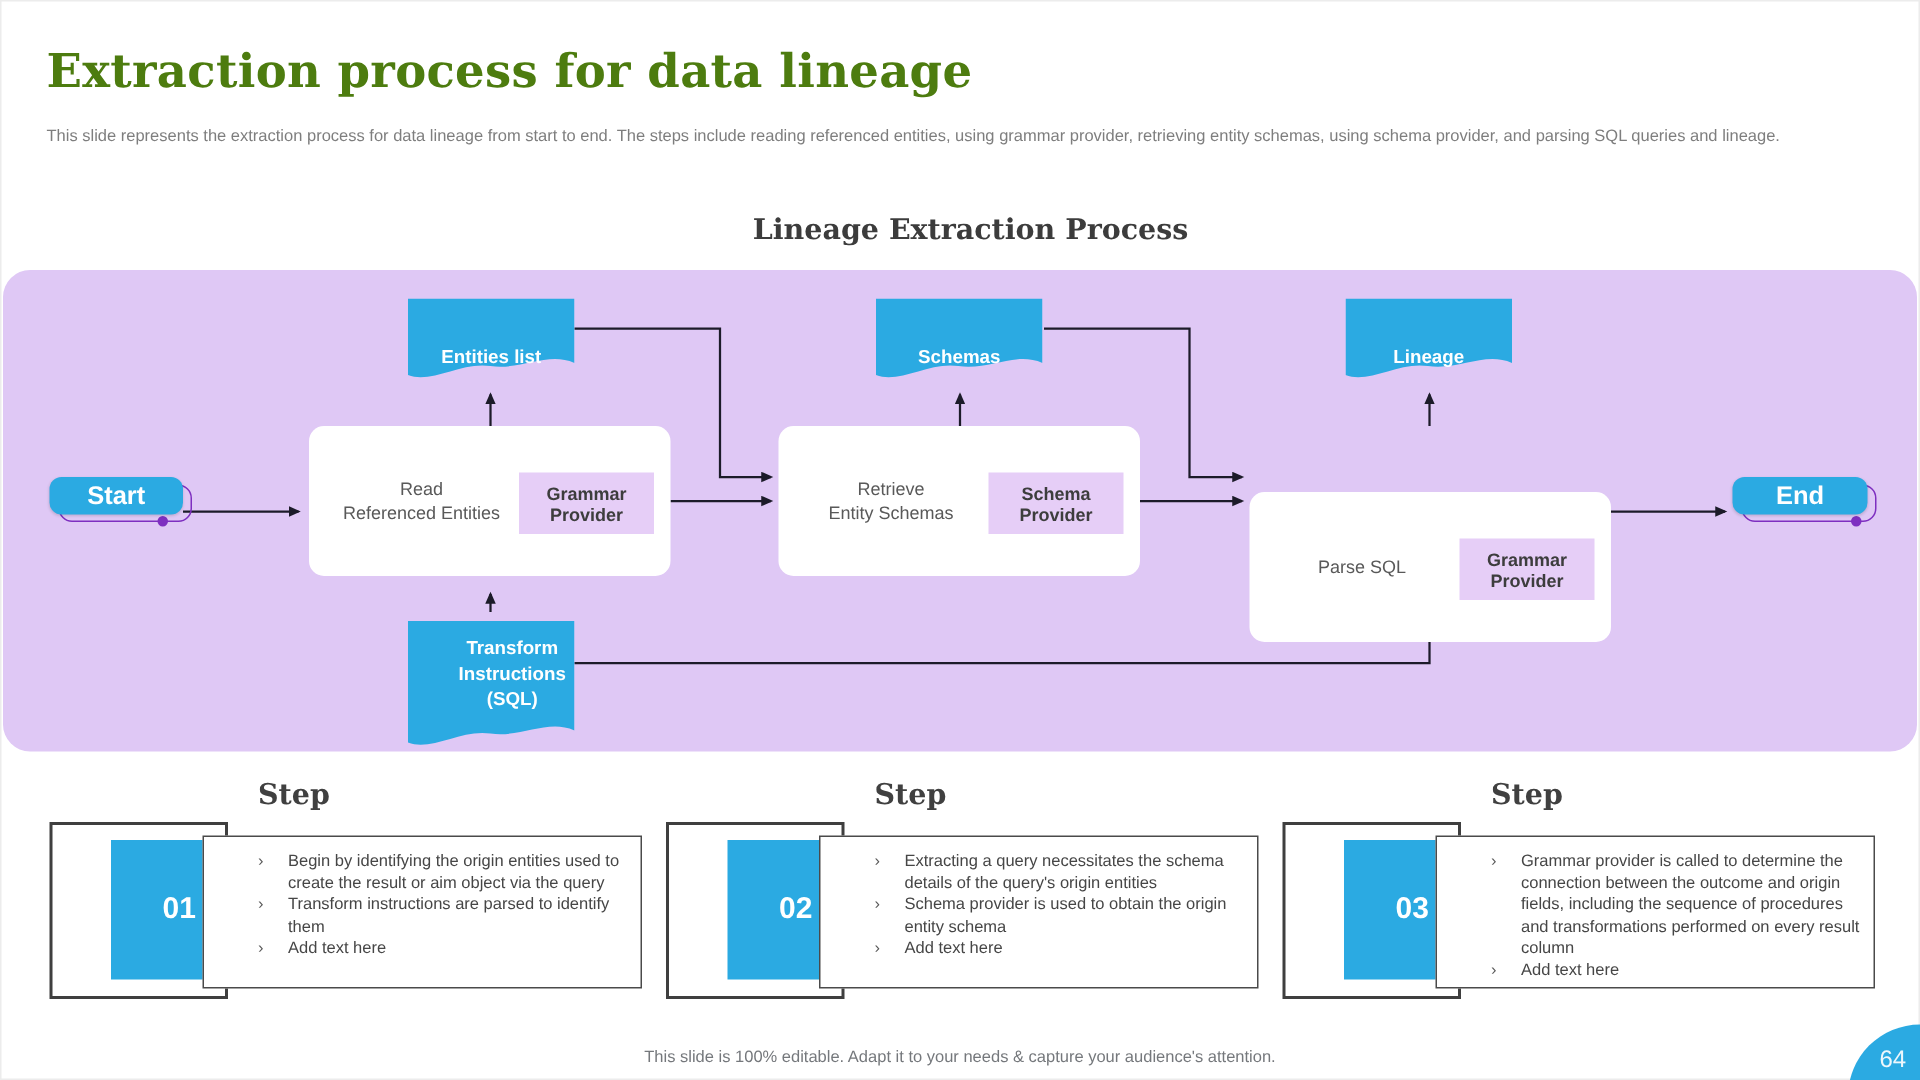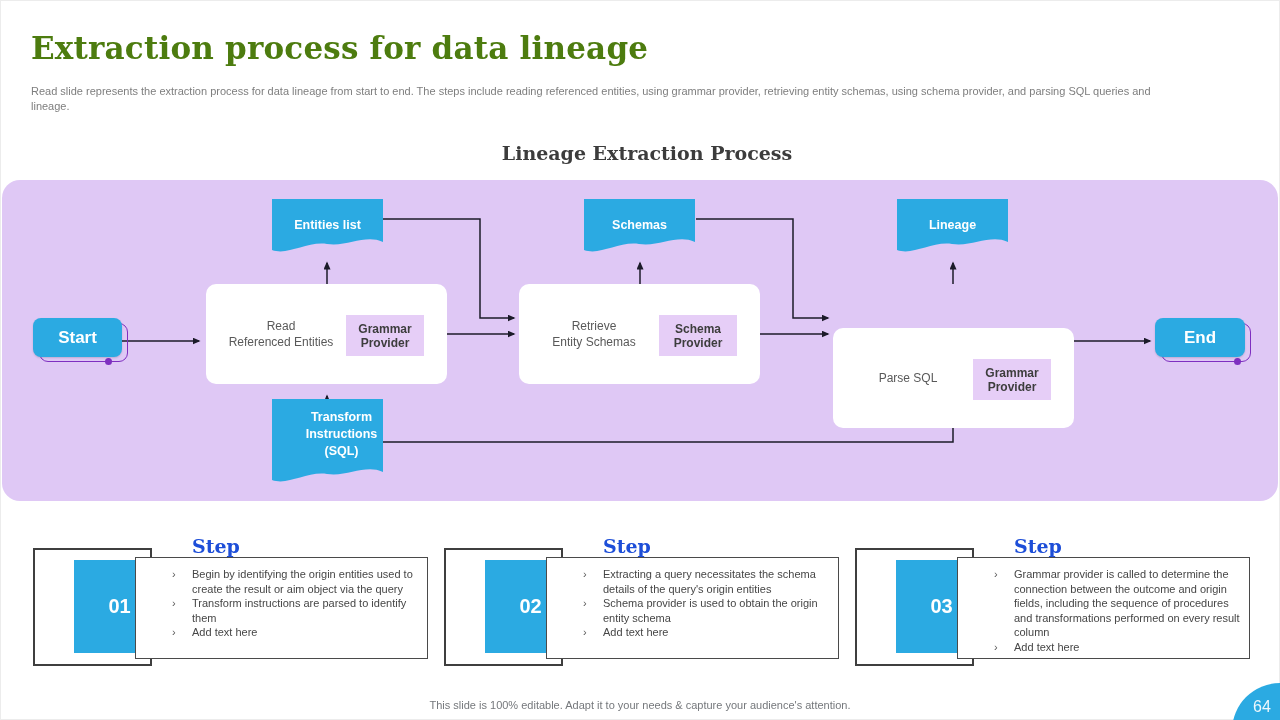--- a/index.html
+++ b/index.html
@@ -32,21 +32,21 @@
     font-weight:bold;font-size:19px;color:#3c3c3c;
   }
 
   .panel{
     position:absolute;left:2px;top:180px;width:1276px;height:321px;
     background:var(--panel-purple);border-radius:18px;
   }
   .connectors{position:absolute;left:0;top:0;width:1276px;height:321px;}
 
   
-  .pill{position:absolute;width:89px;height:39px;}
+  .pill{position:absolute;width:89px;height:25px;}
   .pill .outline{
     position:absolute;left:6px;top:5px;width:100%;height:100%;
     border:1.6px solid var(--outline-purple);border-radius:9px;
   }
   .pill .dot{
     position:absolute;width:7px;height:7px;border-radius:50%;
     background:var(--outline-purple);right:10px;bottom:-8px;
   }
   .pill .face{
     position:absolute;inset:0;background:var(--accent-blue);border-radius:8px;
@@ -59,45 +59,45 @@
   .card{
     position:absolute;top:104px;width:241px;height:100px;
     background:#ffffff;border-radius:10px;
   }
   .card-label{
     position:absolute;left:12px;top:0;width:126px;height:100%;
     display:flex;align-items:center;justify-content:center;text-align:center;
     font-size:12px;line-height:16px;color:#595959;white-space:pre-line;
   }
   .provider{
-    position:absolute;left:140px;top:31px;width:78px;height:41px;
+    position:absolute;left:140px;top:31px;width:90px;height:41px;
     background:var(--provider-purple);
     display:flex;align-items:center;justify-content:center;text-align:center;
     font-size:12px;line-height:14px;font-weight:bold;color:#3d3d3d;
   }
 
   
   .flag{position:absolute;width:111px;}
   .flag svg{position:absolute;inset:0;width:100%;height:100%;}
   .flag span{
     position:relative;display:block;text-align:center;
     color:#fff;font-weight:bold;font-size:12.5px;line-height:17px;
     white-space:pre-line;
   }
   .flag.small{height:58px;}
-  .flag.small span{padding-top:18px;}
+  .flag.small span{padding-top:31px;}
   .flag.tall{height:90px;}
   .flag.tall span{padding-top:10px;}
 
   
   .step{position:absolute;top:519px;width:396px;height:150px;}
   .step-heading{
-    position:absolute;left:139px;top:16px;
+    position:absolute;left:139px;top:0;
     font-family:"DejaVu Serif","Liberation Serif",serif;
-    font-weight:bold;font-size:19px;color:#1d4ed8;margin-left:20px;
+    font-weight:bold;font-size:19px;color:#404040;
   }
   .step-frame{
     position:absolute;left:0;top:29px;width:119px;height:118px;
     background:#fff;border:2px solid #3f3f3f;
   }
   .step-num{
     position:absolute;left:13px;top:41px;width:91px;height:93px;
     background:var(--accent-blue);
     display:flex;align-items:center;justify-content:center;
     color:#fff;font-weight:bold;font-size:20px;margin-left:28px;
@@ -122,21 +122,21 @@
     border-radius:50%;background:var(--accent-blue);
   }
   .page-badge span{
     position:absolute;left:21px;top:15px;color:#eef7fc;font-size:16px;
   }
 </style>
 </head>
 <body>
 
 <h1 class="slide-title">Extraction process for data lineage</h1>
-<p class="slide-subtitle">Read slide represents the extraction process for data lineage from start to end. The steps include reading referenced entities, using grammar provider, retrieving entity schemas, using schema provider, and parsing SQL queries and lineage.</p>
+<p class="slide-subtitle">This slide represents the extraction process for data lineage from start to end. The steps include reading referenced entities, using grammar provider, retrieving entity schemas, using schema provider, and parsing SQL queries and lineage.</p>
 <h2 class="diagram-title">Lineage Extraction Process</h2>
 
 <div class="panel">
 
   <svg class="connectors" viewBox="0 0 1276 321" fill="none" stroke="#1C1B29" stroke-width="1.5">
     <defs>
       <marker id="arr" markerWidth="9" markerHeight="8" refX="6.5" refY="3.5" orient="auto" markerUnits="userSpaceOnUse">
         <path d="M0,0 L8,3.5 L0,7 Z" fill="#1C1B29" stroke="none"></path>
       </marker>
     </defs>
@@ -186,21 +186,21 @@
   <div class="card" style="left:517px;">
     <div class="card-label">Retrieve
 Entity Schemas</div>
     <div class="provider">Schema Provider</div>
   </div>
   <div class="card" style="left:831px;margin-top:44px;">
     <div class="card-label">Parse SQL</div>
     <div class="provider">Grammar Provider</div>
   </div>
 
-  <div class="flag tall" style="left:270px;top:219px;padding-left:28px;">
+  <div class="flag tall" style="left:270px;top:234px;padding-left:28px;">
     <svg viewBox="0 0 111 90" preserveAspectRatio="none">
       <path d="M0,0 H111 V73 C93,65 76,78 55,75 C35,72 16,87 0,81 Z" fill="#2BAAE2"></path>
     </svg>
     <span>Transform
 Instructions
 (SQL)</span>
   </div>
 
   <div class="pill" style="left:1153px;top:138px;width:90px;">
     <div class="outline"></div>

